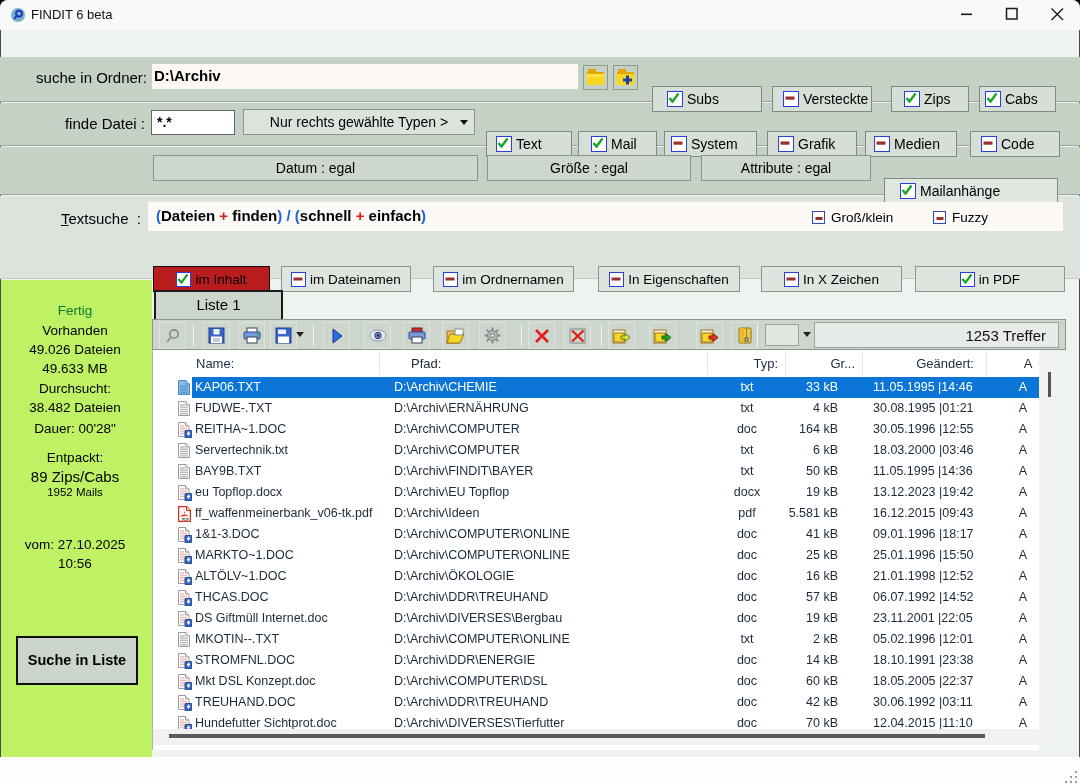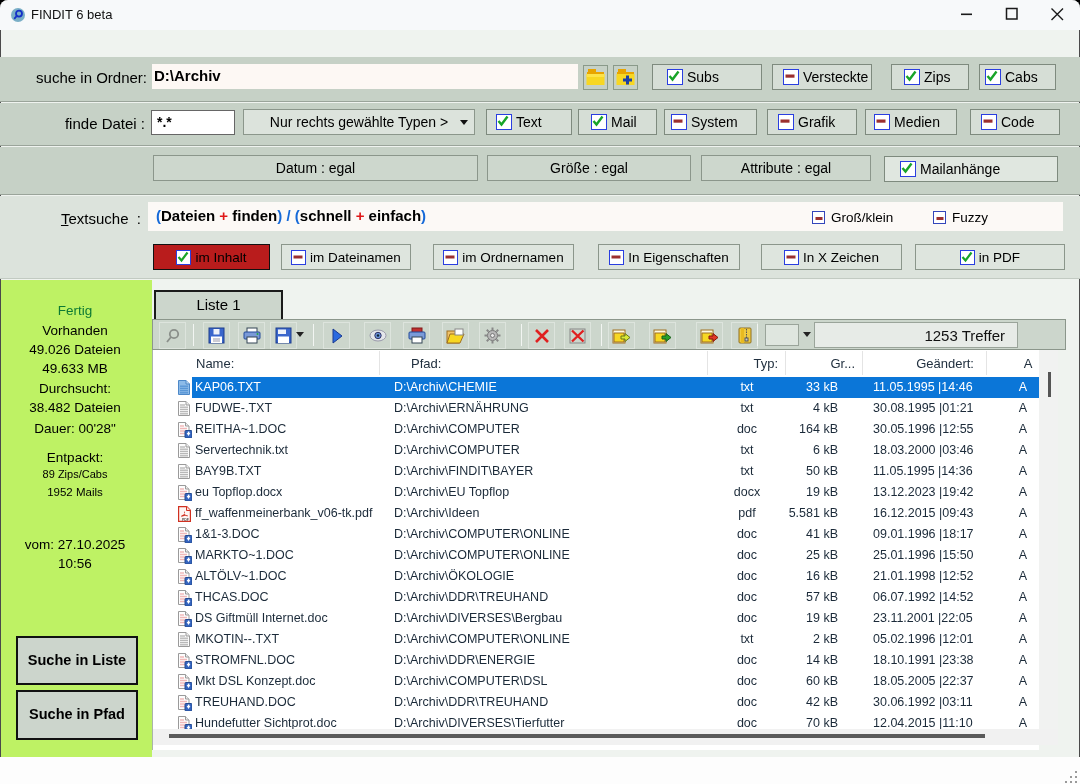--- a/index.html
+++ b/index.html
@@ -17,21 +17,21 @@
 .menuitem { top:4px; font-size:14px; color:#000; }
 
 .band { left:0; width:1080px; background:#c6d1c6; }
 #band1 { top:57px; height:45px; border-bottom:1px solid #9aa49a; }
 #band2 { top:103px; height:43px; border-bottom:1px solid #9aa49a; }
 #band3 { top:147px; height:48px; border-bottom:1px solid #9aa49a; }
 #band4 { top:196px; height:83px; background:#dce3dc; border-bottom:1px solid #c2cac2; }
 .blabel { font-weight:normal; font-size:15px; color:#000; }
 .field { background:#fdf8f4; }
 .cbbtn { position:absolute; background:#d6ded6; border:1px solid #7e8a7e;
-  display:flex; align-items:center; justify-content:center; font-size:14px; color:#000; }
+  display:flex; align-items:center; justify-content:center; font-size:14px; color:#000;margin-top:22px; }
 .cbbtn.la { justify-content:flex-start; }
 .cb { display:inline-block; width:16px; height:16px; background:#fff;
   border:1.5px solid #2a3ee0; position:relative; margin-right:4px; flex:none; }
 .cb svg { position:absolute; left:0; top:0; }
 .datumbtn { position:absolute; background:#cdd7cd; border:1px solid #8b968b;
   display:flex; align-items:center; justify-content:center; font-size:14px; color:#000; }
 
 #sidebar { left:1px; top:280px; width:151px; height:527px; background:#bef264; }
 .side { position:absolute; left:0; width:148px; text-align:center; color:#000; }
 
@@ -209,26 +209,25 @@
 
   <div class="abs" id="sidebar">
     <div class="side" style="top:23px;color:#0d7a34;font-size:13.5px">Fertig</div>
     <div class="side" style="top:43px;font-size:13.5px">Vorhanden</div>
     <div class="side" style="top:62px;font-size:13.5px">49.026 Dateien</div>
     <div class="side" style="top:81px;font-size:13.5px">49.633 MB</div>
     <div class="side" style="top:101px;font-size:13.5px">Durchsucht:</div>
     <div class="side" style="top:120px;font-size:13.5px">38.482 Dateien</div>
     <div class="side" style="top:141px;font-size:13.5px">Dauer: 00'28"</div>
     <div class="side" style="top:170px;font-size:13.5px">Entpackt:</div>
-    <div class="side" style="top:188px;font-size:11px">89 Zips/Cabs</div>
+    <div class="side" style="top:188px;font-size:15px">89 Zips/Cabs</div>
     <div class="side" style="top:206px;font-size:11.5px">1952 Mails</div>
     <div class="side" style="top:257px;font-size:13.5px">vom: 27.10.2025</div>
     <div class="side" style="top:276px;font-size:13.5px">10:56</div>
     <div class="side" style="top:356px;left:15px;width:122px;height:49px;background:#ccd5cc;border:2px solid #111;font-weight:bold;font-size:14.5px;padding-top:14px">Suche in Liste</div>
-    <div class="side" style="top:410px;left:15px;width:122px;height:50px;background:#ccd5cc;border:2px solid #111;font-weight:bold;font-size:14.5px;padding-top:14px">Suche in Pfad</div>
   </div>
 
   <div class="abs blabel" style="right:935px;top:115px;white-space:nowrap">finde Datei&nbsp;:</div>
   <div class="abs" style="left:151px;top:110px;width:84px;height:25px;background:#fff;
      border:1px solid #666;font-weight:bold;font-size:14px;padding:3px 0 0 5px">*.*</div>
   <div class="abs" style="left:243px;top:109px;width:232px;height:26px;background:#dce3dc;
      border:1px solid #8b968b;text-align:center;font-size:14px;padding-top:4px">Nur rechts gewählte Typen &gt;<span style="position:absolute;right:6px;top:10px;width:0;height:0;border-left:4px solid transparent;border-right:4px solid transparent;border-top:5px solid #111"></span></div>
 
   <div class="abs blabel" style="right:939px;top:210px;white-space:nowrap"><span style="text-decoration:underline">T</span>extsuche&nbsp;&nbsp;:</div>
   <div class="abs" style="left:148px;top:202px;width:915px;height:29px;background:#fcf9f6"></div>
@@ -351,21 +350,21 @@
         <svg width="14" height="17" viewBox="0 0 14 17">
           <rect x="1" y="1" width="12" height="15" rx="1" fill="#f0cb40" stroke="#907020"></rect>
           <rect x="3" y="1" width="3" height="15" fill="#e8ba20"></rect>
           <line x1="8.5" y1="2" x2="8.5" y2="12" stroke="#555" stroke-dasharray="1.5,1"></line>
           <rect x="7" y="11" width="3" height="3" fill="#ccc" stroke="#555"></rect>
         </svg>
       </div>
     <div class="tsep" style="left:604px"></div>
     <div class="abs" style="left:612px;top:4px;width:34px;height:22px;background:#dfe6df;border:1px solid #9aa49a"></div>
     <div class="abs" style="left:650px;top:12px;width:0;height:0;border-left:4px solid transparent;border-right:4px solid transparent;border-top:5px solid #222"></div>
-    <div class="abs" style="left:661px;top:2px;width:204px;height:26px;background:#e7ebe7;border:1px solid #9aa49a;font-size:15px;text-align:right;padding:4px 12px 0 0;color:#111">1253 Treffer</div>
+    <div class="abs" style="left:661px;top:2px;width:245px;height:26px;background:#e7ebe7;border:1px solid #9aa49a;font-size:15px;text-align:right;padding:4px 12px 0 0;color:#111">1253 Treffer</div>
   </div>
   <div class="abs" id="listarea">
     <div class="hsep" style="left:226px"></div>
     <div class="hsep" style="left:554px"></div>
     <div class="hsep" style="left:632px"></div>
     <div class="hsep" style="left:709px"></div>
     <div class="hsep" style="left:833px"></div>
     <div class="hdr" style="left:43px;top:6px">Name:</div>
     <div class="hdr" style="left:258px;top:6px">Pfad:</div>
     <div class="hdr" style="left:554px;top:6px;width:71px;text-align:right">Typ:</div>

